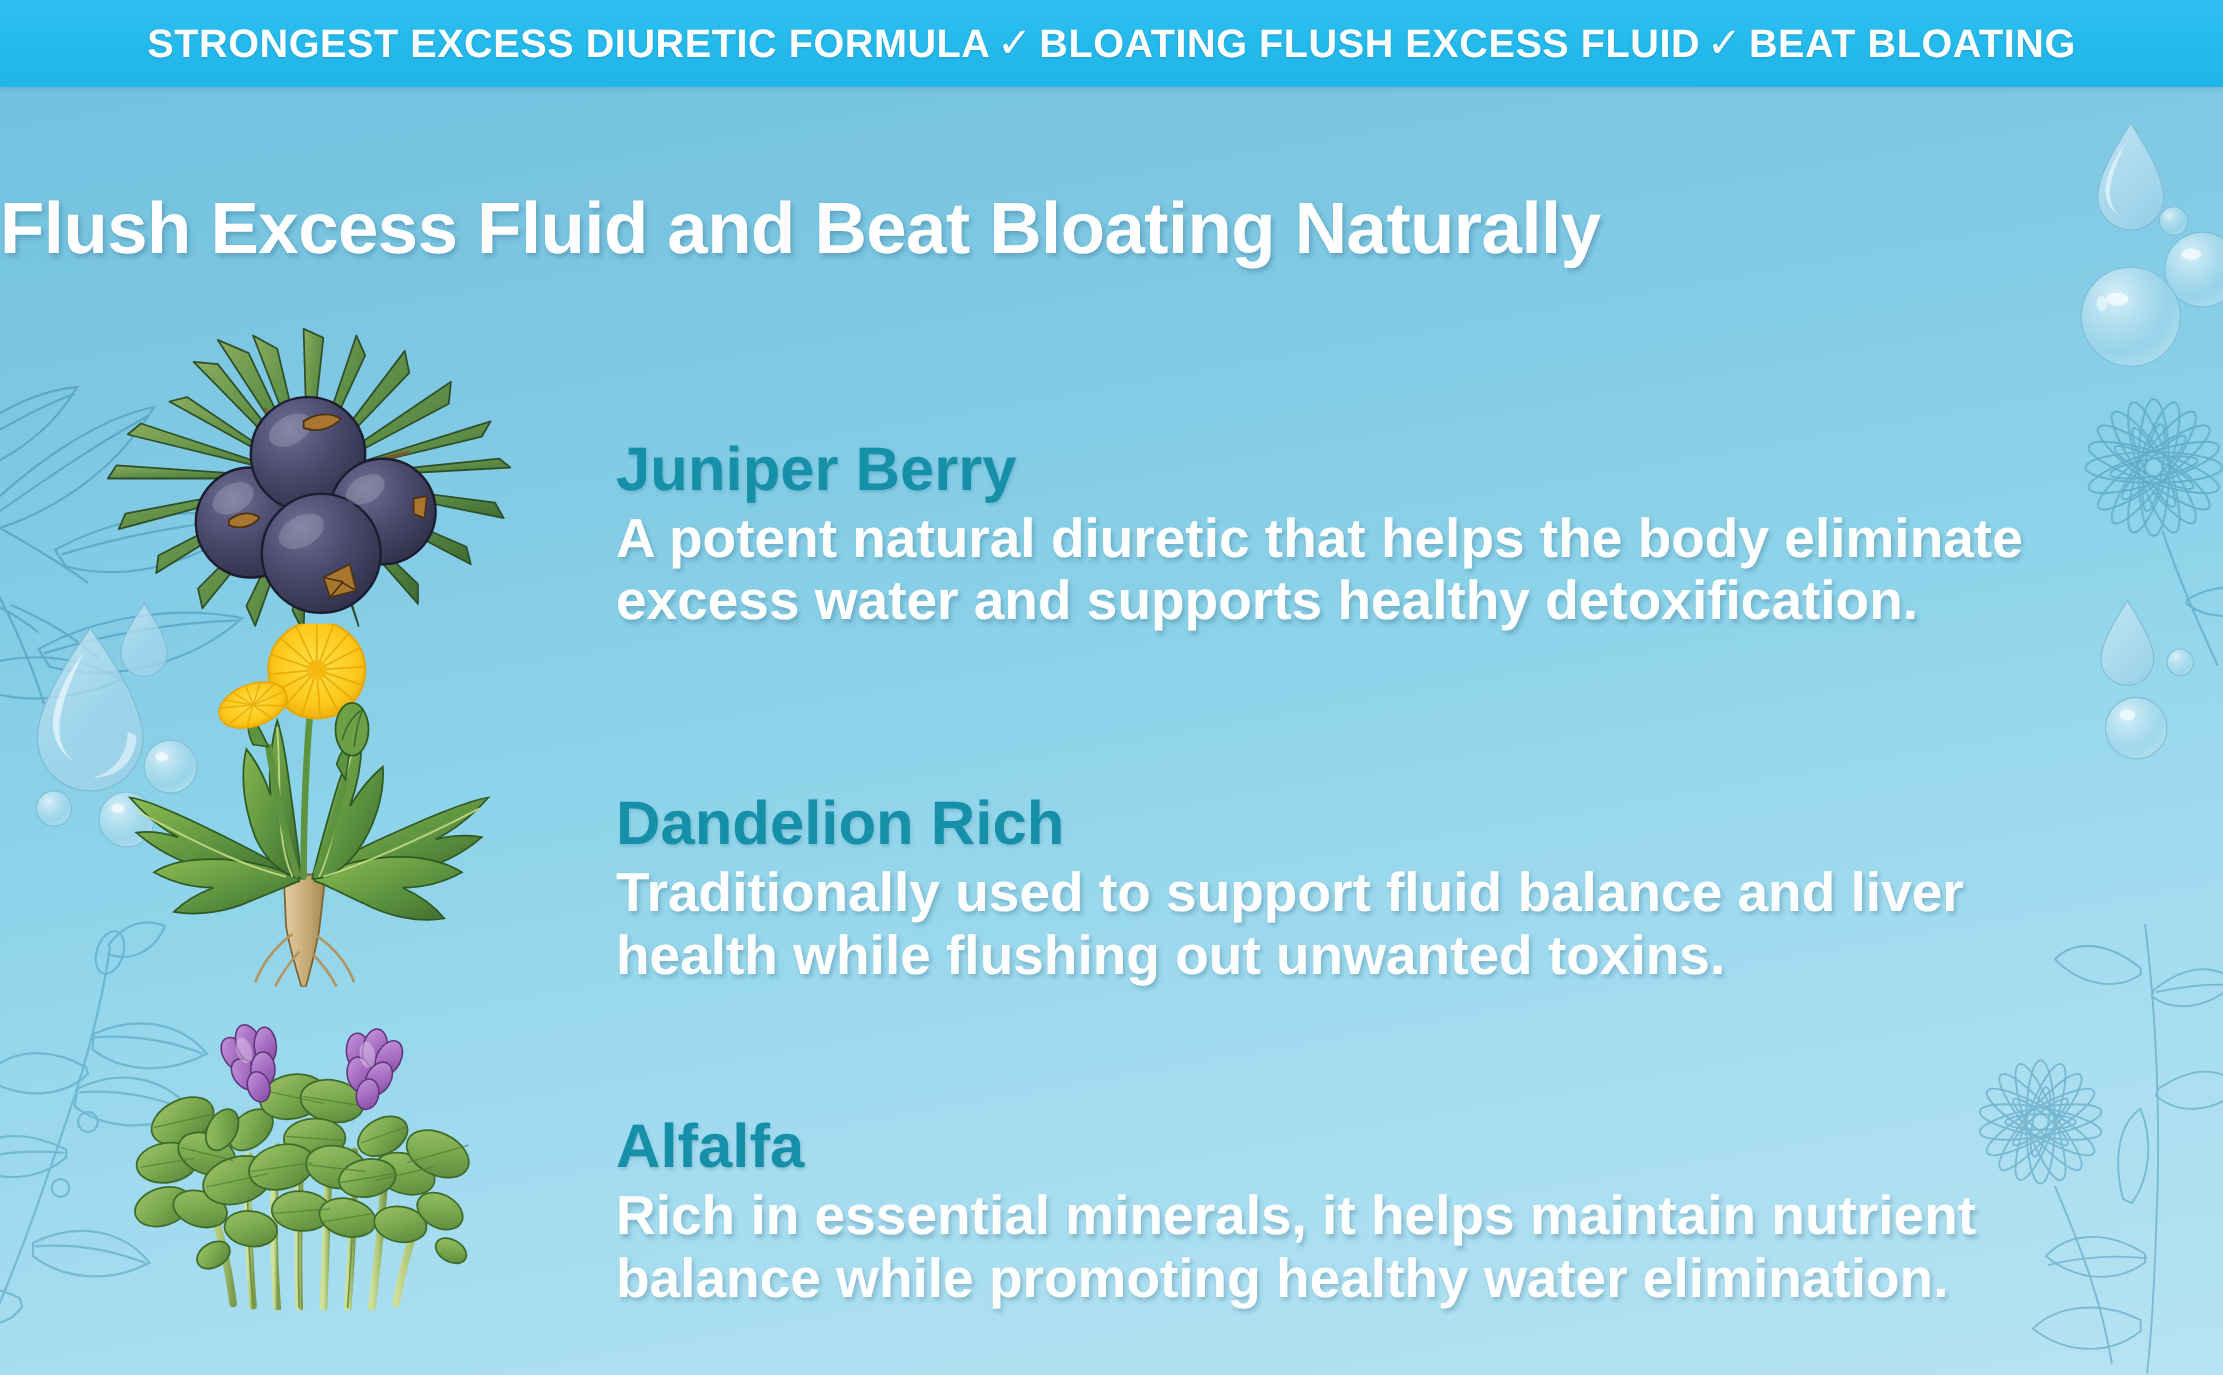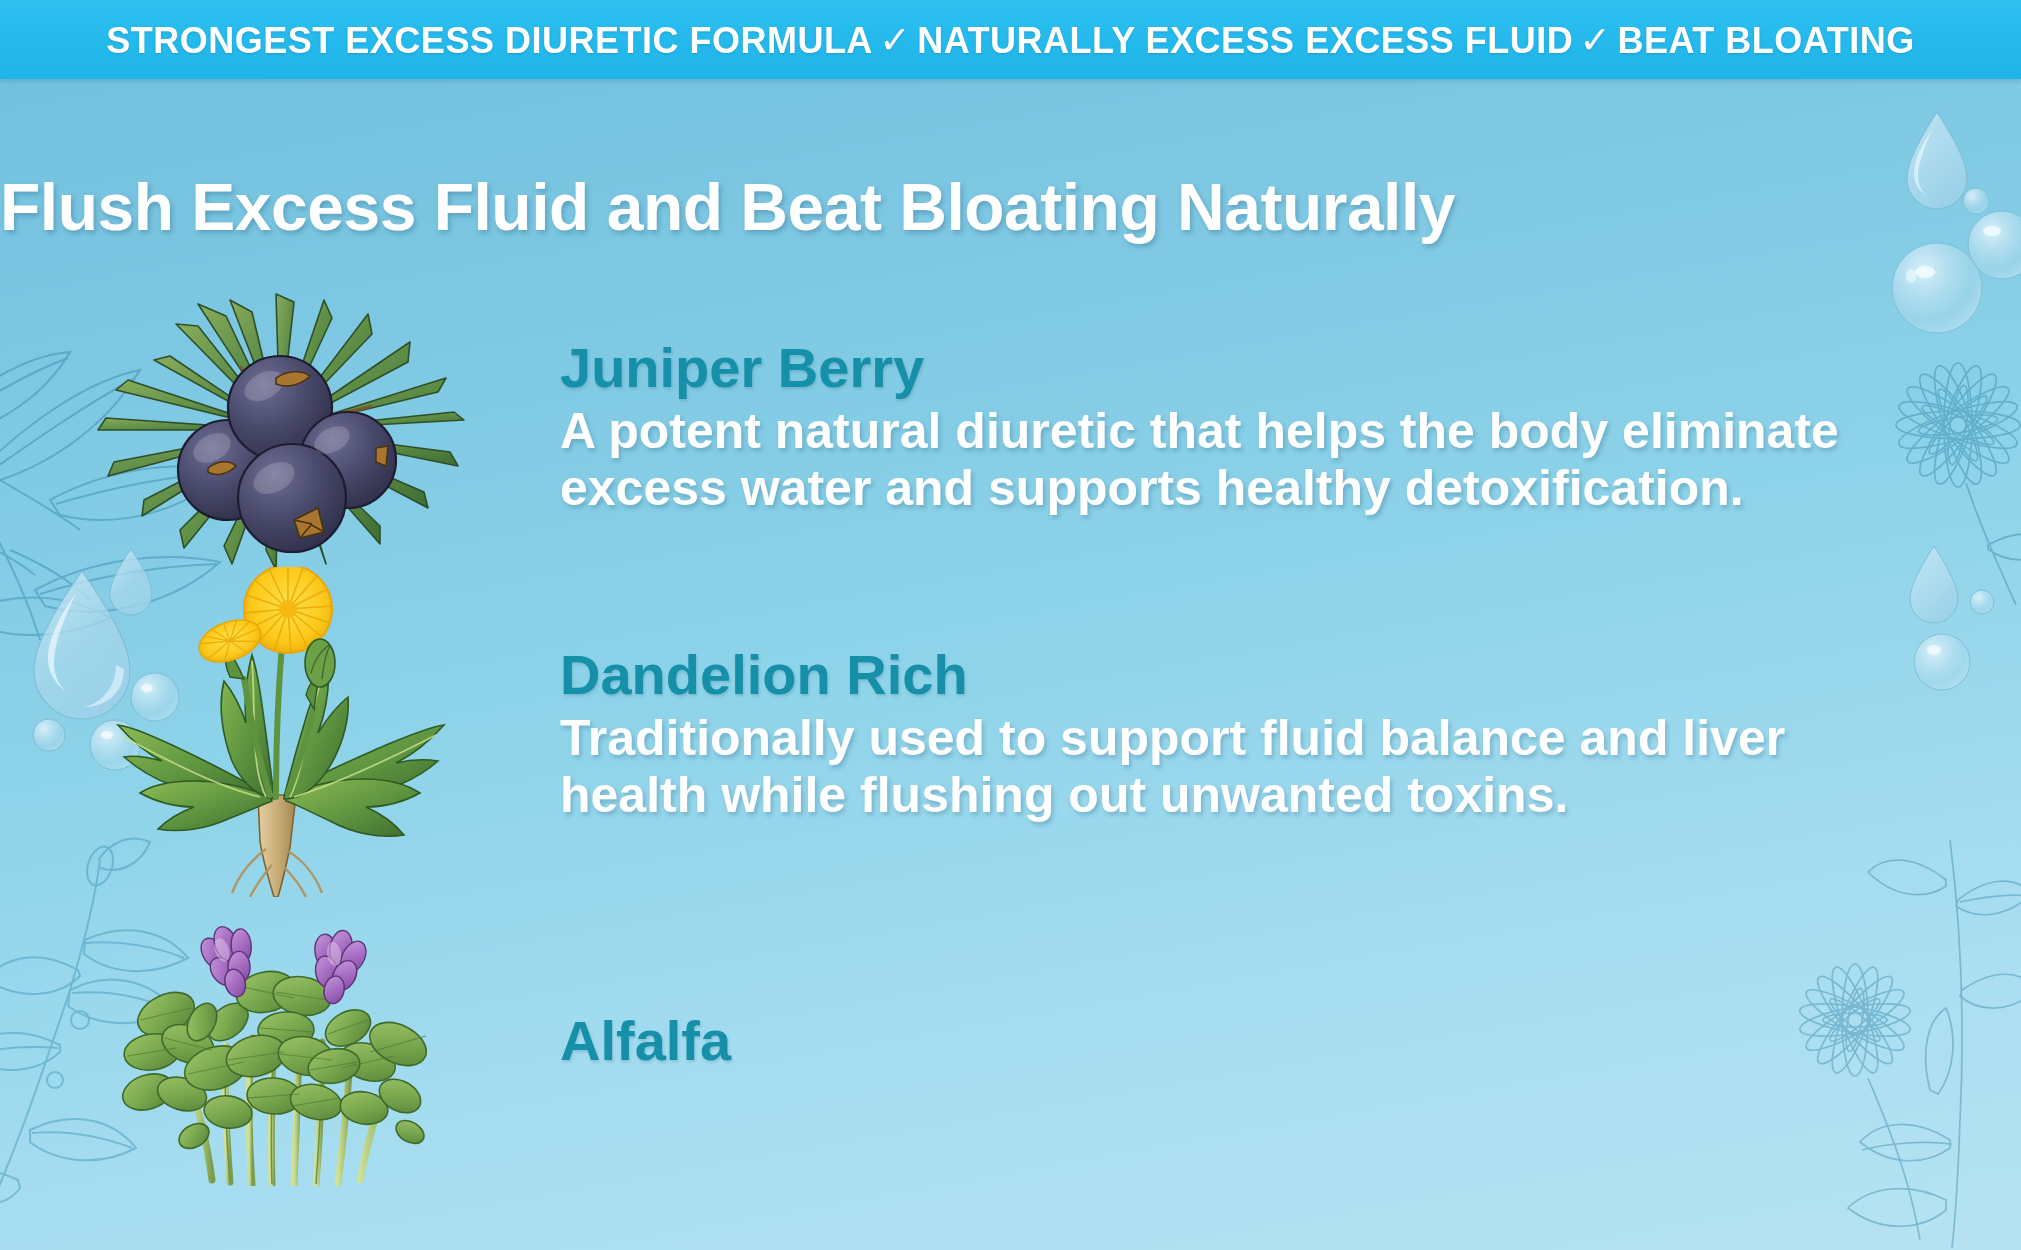--- a/index.html
+++ b/index.html
@@ -30,21 +30,21 @@
   
   .headline{
     position:absolute;left:0;top:125px;width:2021px;text-align:left;
     color:#ffffff;font-size:66px;font-weight:bold;letter-spacing:-.5px;
     text-shadow:2px 3px 5px rgba(40,95,125,.35);
     z-index:12;
   }
 
   
   .rows{position:absolute;left:0;top:275px;width:2021px;z-index:12;}
-  .row{display:flex;align-items:center;min-height:300px;}
+  .row{display:flex;align-items:flex-end;min-height:300px;}
   .row .art{width:560px;min-width:560px;display:flex;justify-content:center;align-items:flex-start;}
   .row .copy{padding-right:60px;padding-top:6px;}
   .ing-name{
     color:#1690a8;font-size:56px;font-weight:bold;line-height:1.04;
     text-shadow:1px 2px 3px rgba(40,95,125,.22);margin:0 0 6px 0;
   }
   .ing-desc{
     color:#ffffff;font-size:50px;font-weight:bold;line-height:1.14;margin:0;
     max-width:1290px;text-shadow:2px 3px 4px rgba(40,95,125,.30);
   }
@@ -214,21 +214,21 @@
       </linearGradient>
     </defs>
     <path d="M44 6 C58 28 68 46 68 59 A24 24 0 0 1 20 59 C20 46 30 28 44 6 Z" fill="url(#dg3)" stroke="#7fbdd6" stroke-width="1"></path>
     <circle cx="92" cy="62" r="12" fill="url(#bg3)" stroke="#7fbdd6" stroke-width="1"></circle>
     <circle cx="52" cy="122" r="28" fill="url(#bg3)" stroke="#7fbdd6" stroke-width="1"></circle>
     <ellipse cx="44" cy="110" rx="7" ry="5" fill="#f2fbff" opacity=".8"></ellipse>
   </svg>
 
   <div class="banner">
     <div class="banner-text">
-      <span>STRONGEST EXCESS DIURETIC FORMULA</span><span class="chk">✓</span><span>NATURALLY EXCESS EXCESS FLUID</span><span class="chk">✓</span><span>BEAT BLOATING</span>
+      <span>STRONGEST EXCESS DIURETIC FORMULA</span><span class="chk">✓</span><span>BLOATING FLUSH EXCESS FLUID</span><span class="chk">✓</span><span>BEAT BLOATING</span>
     </div>
   </div>
 
   <h1 class="headline">Flush Excess Fluid and Beat Bloating Naturally</h1>
 
   <div class="rows">
 
     <div class="row row-1">
       <div class="art">
         <svg width="400" height="290" viewBox="0 0 400 290">
@@ -493,17 +493,18 @@
             </g>
           </g>
           <g fill="#e8d2f2" opacity=".45">
             <ellipse cx="112" cy="54" rx="7" ry="12" transform="rotate(-18 112 54)"></ellipse>
             <ellipse cx="224" cy="58" rx="7" ry="12" transform="rotate(-8 224 58)"></ellipse>
           </g>
         </svg>
       </div>
       <div class="copy">
         <div class="ing-name">Alfalfa</div>
+        <p class="ing-desc">Rich in essential minerals, it helps maintain nutrient balance while promoting healthy water elimination.</p>
       </div>
     </div>
 
   </div>
 </div>
 
 </body></html>

